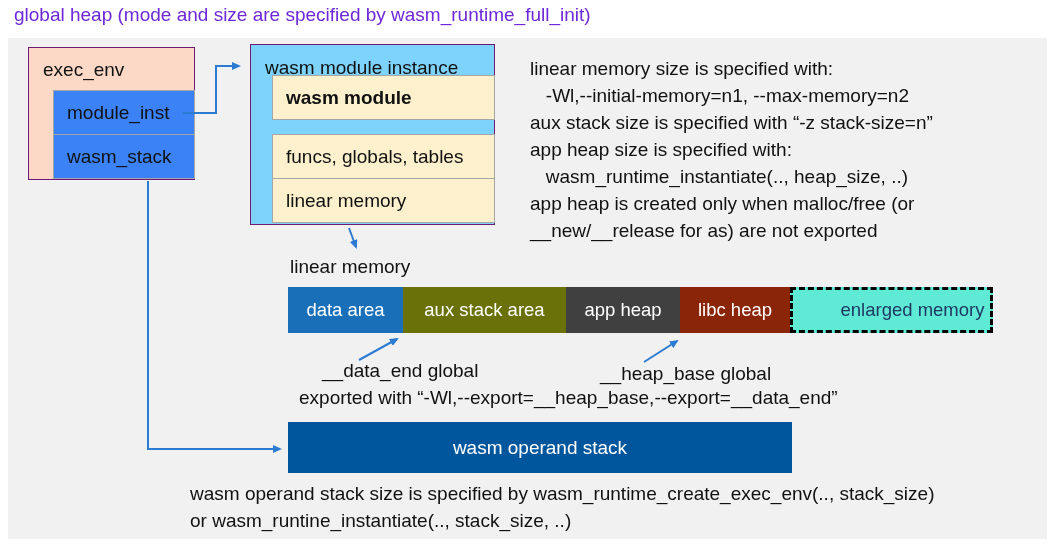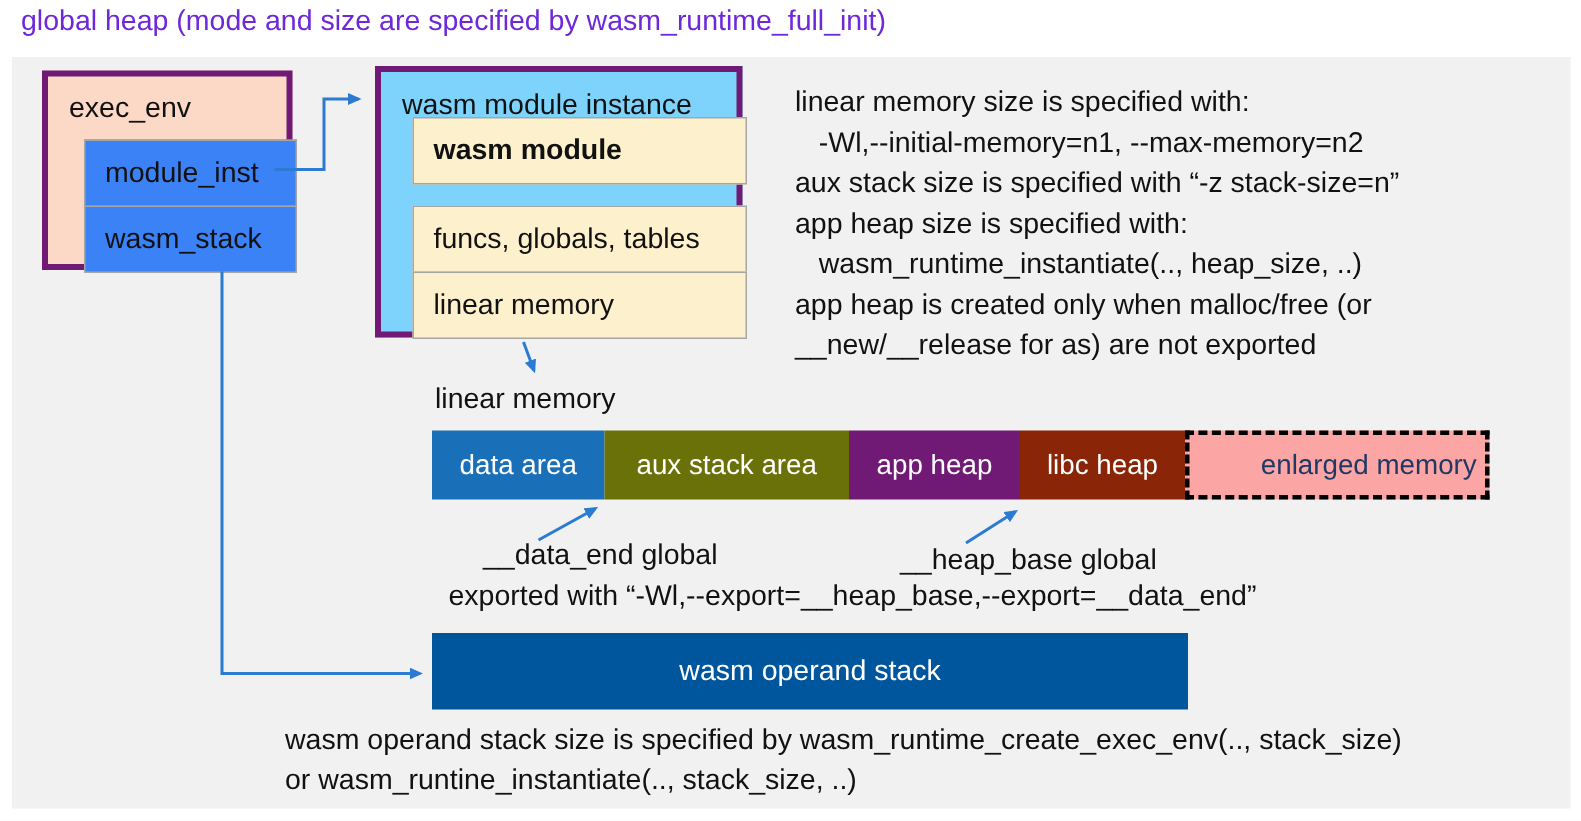--- a/index.html
+++ b/index.html
@@ -27,21 +27,21 @@
 
   #panel {
     left: 8px; top: 38px;
     width: 1039px; height: 501px;
     background: #f1f1f1;
   }
 
   
   .struct-box {
     box-sizing: border-box;
-    border: 4px solid #701a75;
+    border: 1px solid #701a75;
     font-size: 19px;
   }
   #exec-env-box {
     left: 28px; top: 47px;
     width: 167px; height: 133px;
     background: #fcd9c7;
   }
   #module-instance-box {
     left: 250px; top: 44px;
     width: 245px; height: 181px;
@@ -91,24 +91,24 @@
   .mem-seg {
     box-sizing: border-box;
     height: 46px;
     display: flex; align-items: center; justify-content: center;
     font-size: 18.5px;
     color: #ffffff;
     white-space: nowrap;
   }
   #seg-data-area      { width: 115px; background: #1a70b8; }
   #seg-aux-stack-area { width: 163px; background: #6b7109; text-align: center; }
-  #seg-app-heap       { width: 114px; background: #701a75; }
+  #seg-app-heap       { width: 114px; background: #404040; }
   #seg-libc-heap      { width: 110px; background: #8a2507; }
   #seg-enlarged-memory{
-    width: 203px; background: #fca5a5;
+    width: 203px; background: #5eead4;
     border: 3px dashed #000000;
     color: #1f3864;
     padding-left: 42px;
   }
 
   
   .anno { font-size: 19px; white-space: pre; }
   #anno-data-end  { left: 322px; top: 360px; }
   #anno-heap-base { left: 600px; top: 363px; }
   #anno-exported  { left: 299px; top: 387px; }

